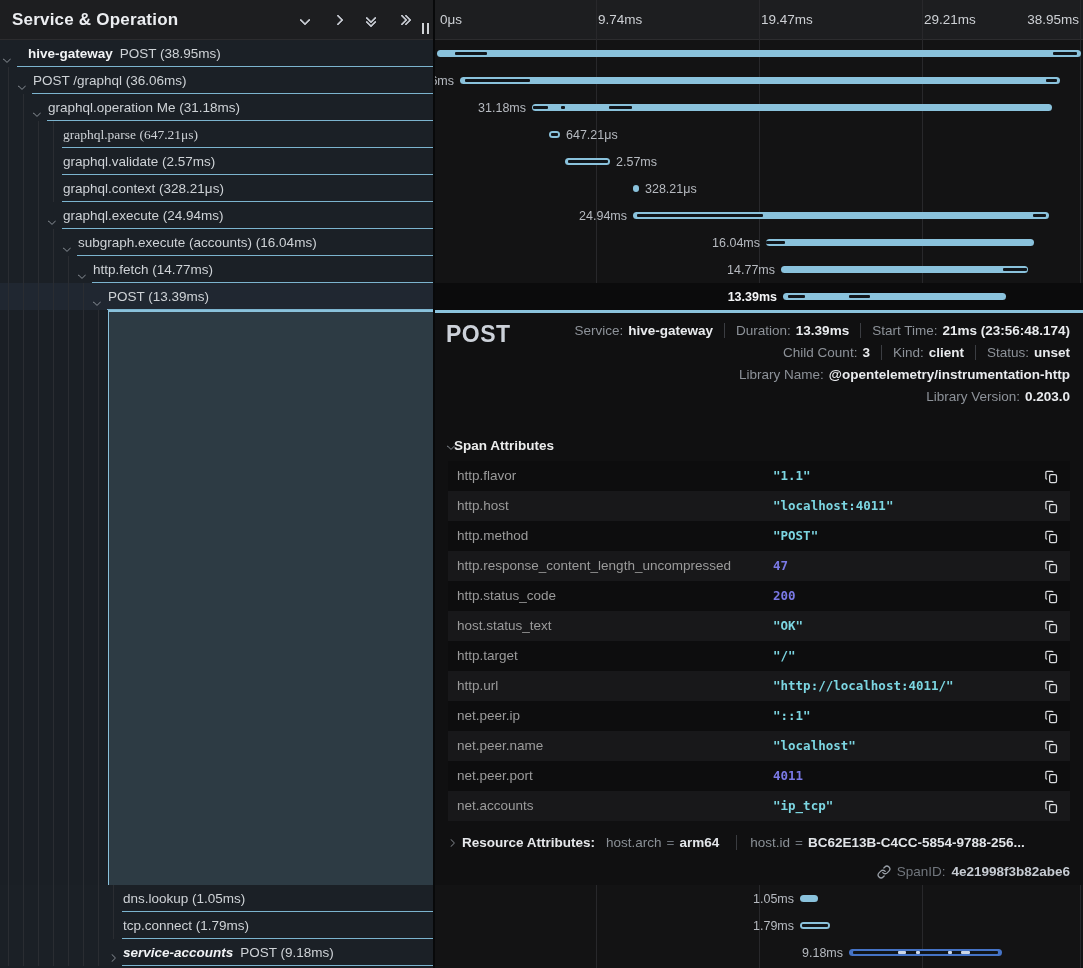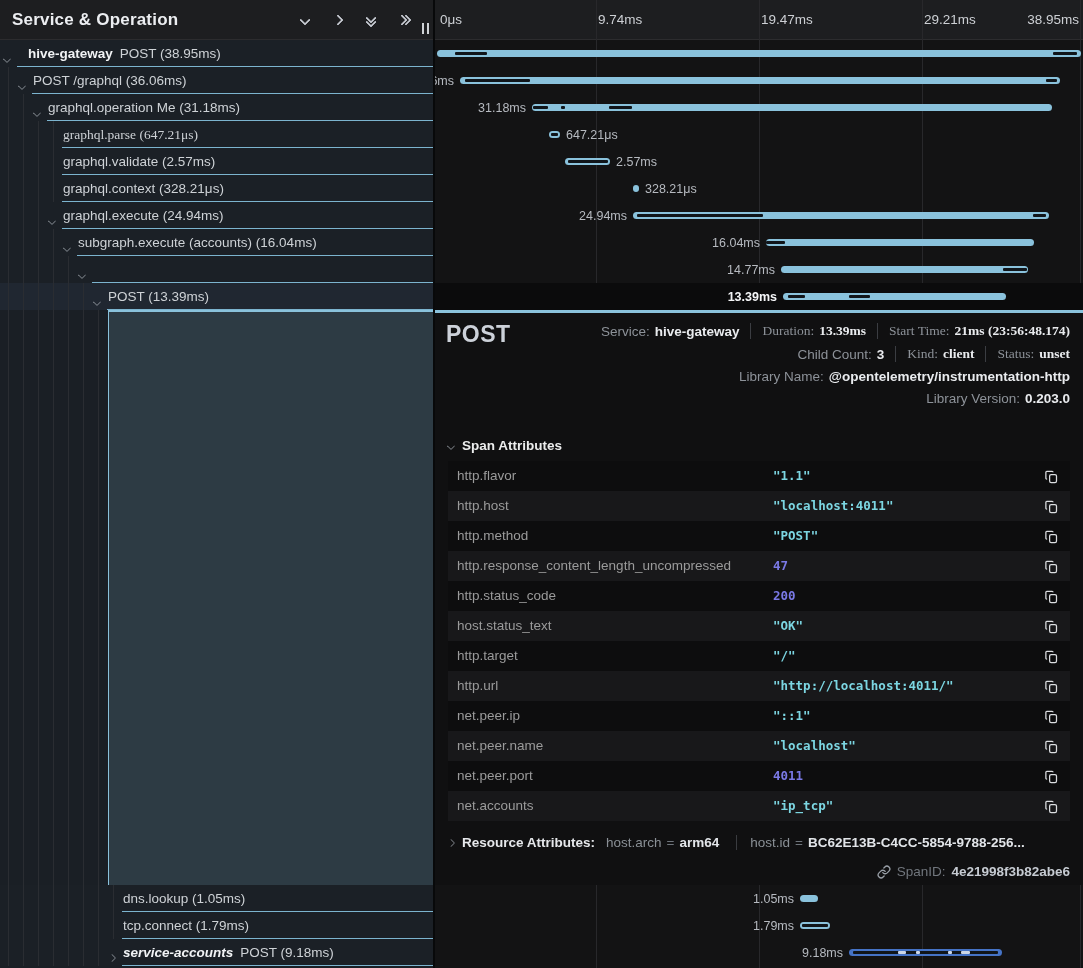--- a/index.html
+++ b/index.html
@@ -55,25 +55,25 @@
   .blabel { position:absolute; top:7px; font-size:12.5px; color:#b6bac0; white-space:nowrap; }
   .rrow.sel .blabel { color:#f5f6f8; font-weight:700; }
 
   
   .detail { position:absolute; left:0; top:310px; width:648px; height:575px; background:#101011;
             border-top:3px solid #8ac2dc; z-index:3; }
   .d-title { position:absolute; left:11px; top:8px; font-size:23px; font-weight:700; color:#ccd1d9; letter-spacing:.5px; }
   .d-meta { position:absolute; right:13px; top:10px; display:flex; flex-direction:column; align-items:flex-end; gap:7px; font-size:13.5px; }
   .mline { display:flex; align-items:center; }
   .mitem { display:flex; align-items:center; }
-  .mitem + .mitem { border-left:1px solid #3b3d42; padding-left:11px; margin-left:11px;font-family:Liberation Serif, serif; }
+  .mitem + .mitem { border-left:1px solid #3b3d42; padding-left:11px; margin-left:11px; }
   .mlabel { color:#8d9299; }
   .mvalue { color:#e9ebee; font-weight:700; margin-left:5px; }
 
-  .attrs-head { position:absolute; left:13px; top:125px; display:flex; align-items:center; gap:8px; cursor:pointer; }
+  .attrs-head { position:absolute; left:13px; top:125px; display:flex; align-items:center; gap:0; cursor:pointer; }
   .attrs-head .cv { color:#9ba1a8; }
   .ah-title { font-size:13.5px; font-weight:700; color:#eceded; }
   .attrs { position:absolute; left:13px; top:148px; width:622px; }
   .arow { position:relative; height:30px; }
   .arow.odd  { background:#0d0d0e; }
   .arow.even { background:#18181a; }
   .akey { position:absolute; left:9px; top:0; line-height:30px; font-size:13.5px; color:#9b9b9b; }
   .aval { position:absolute; left:325px; top:0; line-height:30px; font-size:12.5px; font-weight:700;
           font-family:"DejaVu Sans Mono", monospace; }
   .aval.str { color:#7cd6e2; }
@@ -179,20 +179,21 @@
           <span class="tlabel" style="left: 78px;"><span>subgraph.execute (accounts) (16.04ms)</span></span>
           <div class="underline" style="left: 77px;"></div>
         </div>
         <div class="trow" style="top: 256px;">
           <div class="guide" style="left: 8px;"></div>
           <div class="guide" style="left: 23px;"></div>
           <div class="guide" style="left: 38px;"></div>
           <div class="guide" style="left: 53px;"></div>
           <div class="guide" style="left: 68px;"></div>
           <span class="tchev" style="left: 79px;"><i class="cv down"></i></span>
+          <span class="tlabel" style="left: 93px;"><span>http.fetch (14.77ms)</span></span>
           <div class="underline" style="left: 92px;"></div>
         </div>
         <div class="trow sel" style="top: 283px;">
           <div class="guide" style="left: 8px;"></div>
           <div class="guide" style="left: 23px;"></div>
           <div class="guide" style="left: 38px;"></div>
           <div class="guide" style="left: 53px;"></div>
           <div class="guide" style="left: 68px;"></div>
           <div class="guide" style="left: 83px;"></div>
           <span class="tchev" style="left: 94px;"><i class="cv down"></i></span>

